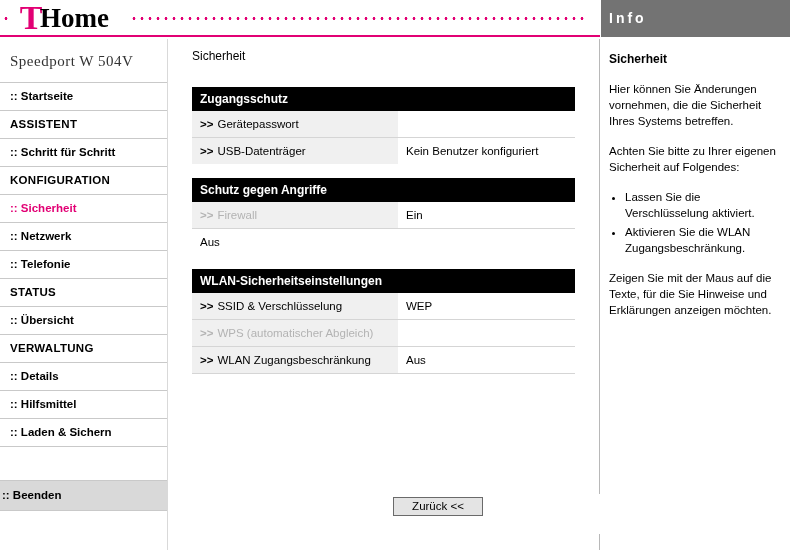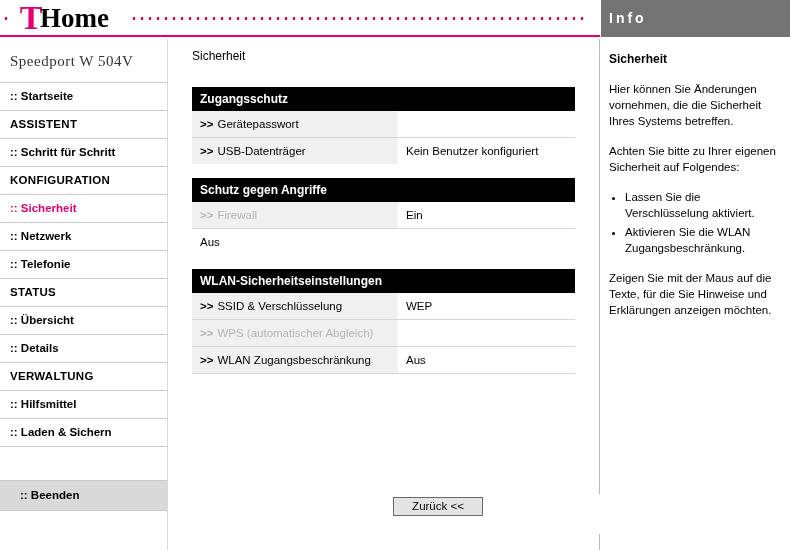--- a/index.html
+++ b/index.html
@@ -94,21 +94,21 @@
     letter-spacing: 0.3px;
   }
   .nav-item.active { color: #e20074; font-weight: bold; }
   .nav-item.end {
     position: absolute;
     left: 0; bottom: 39px;
     width: 167px;
     background: #d9d9d9;
     border-bottom: 1px solid #c9c9c9;
     border-top: 1px solid #c9c9c9;
-    padding: 7px 20px;
+    padding: 7px 2px;
   }
 
   
   .main {
     position: absolute;
     left: 168px; top: 39px;
     width: 432px; height: 511px;
     background: #ffffff;
     border-right: 1px solid #b8b8b8;
   }
@@ -232,22 +232,22 @@
 
     <div class="nav-item link">:: Startseite</div>
     <div class="nav-item section">ASSISTENT</div>
     <div class="nav-item link">:: Schritt für Schritt</div>
     <div class="nav-item section">KONFIGURATION</div>
     <div class="nav-item active">:: Sicherheit</div>
     <div class="nav-item link">:: Netzwerk</div>
     <div class="nav-item link">:: Telefonie</div>
     <div class="nav-item section">STATUS</div>
     <div class="nav-item link">:: Übersicht</div>
+    <div class="nav-item section">VERWALTUNG</div>
     <div class="nav-item link">:: Details</div>
-    <div class="nav-item section">VERWALTUNG</div>
     <div class="nav-item link">:: Hilfsmittel</div>
     <div class="nav-item link">:: Laden &amp; Sichern</div>
 
     <div class="nav-item link end">:: Beenden</div>
   </div>
 
   <div class="main">
     <div class="main-title">Sicherheit</div>
 
     <div class="content">

